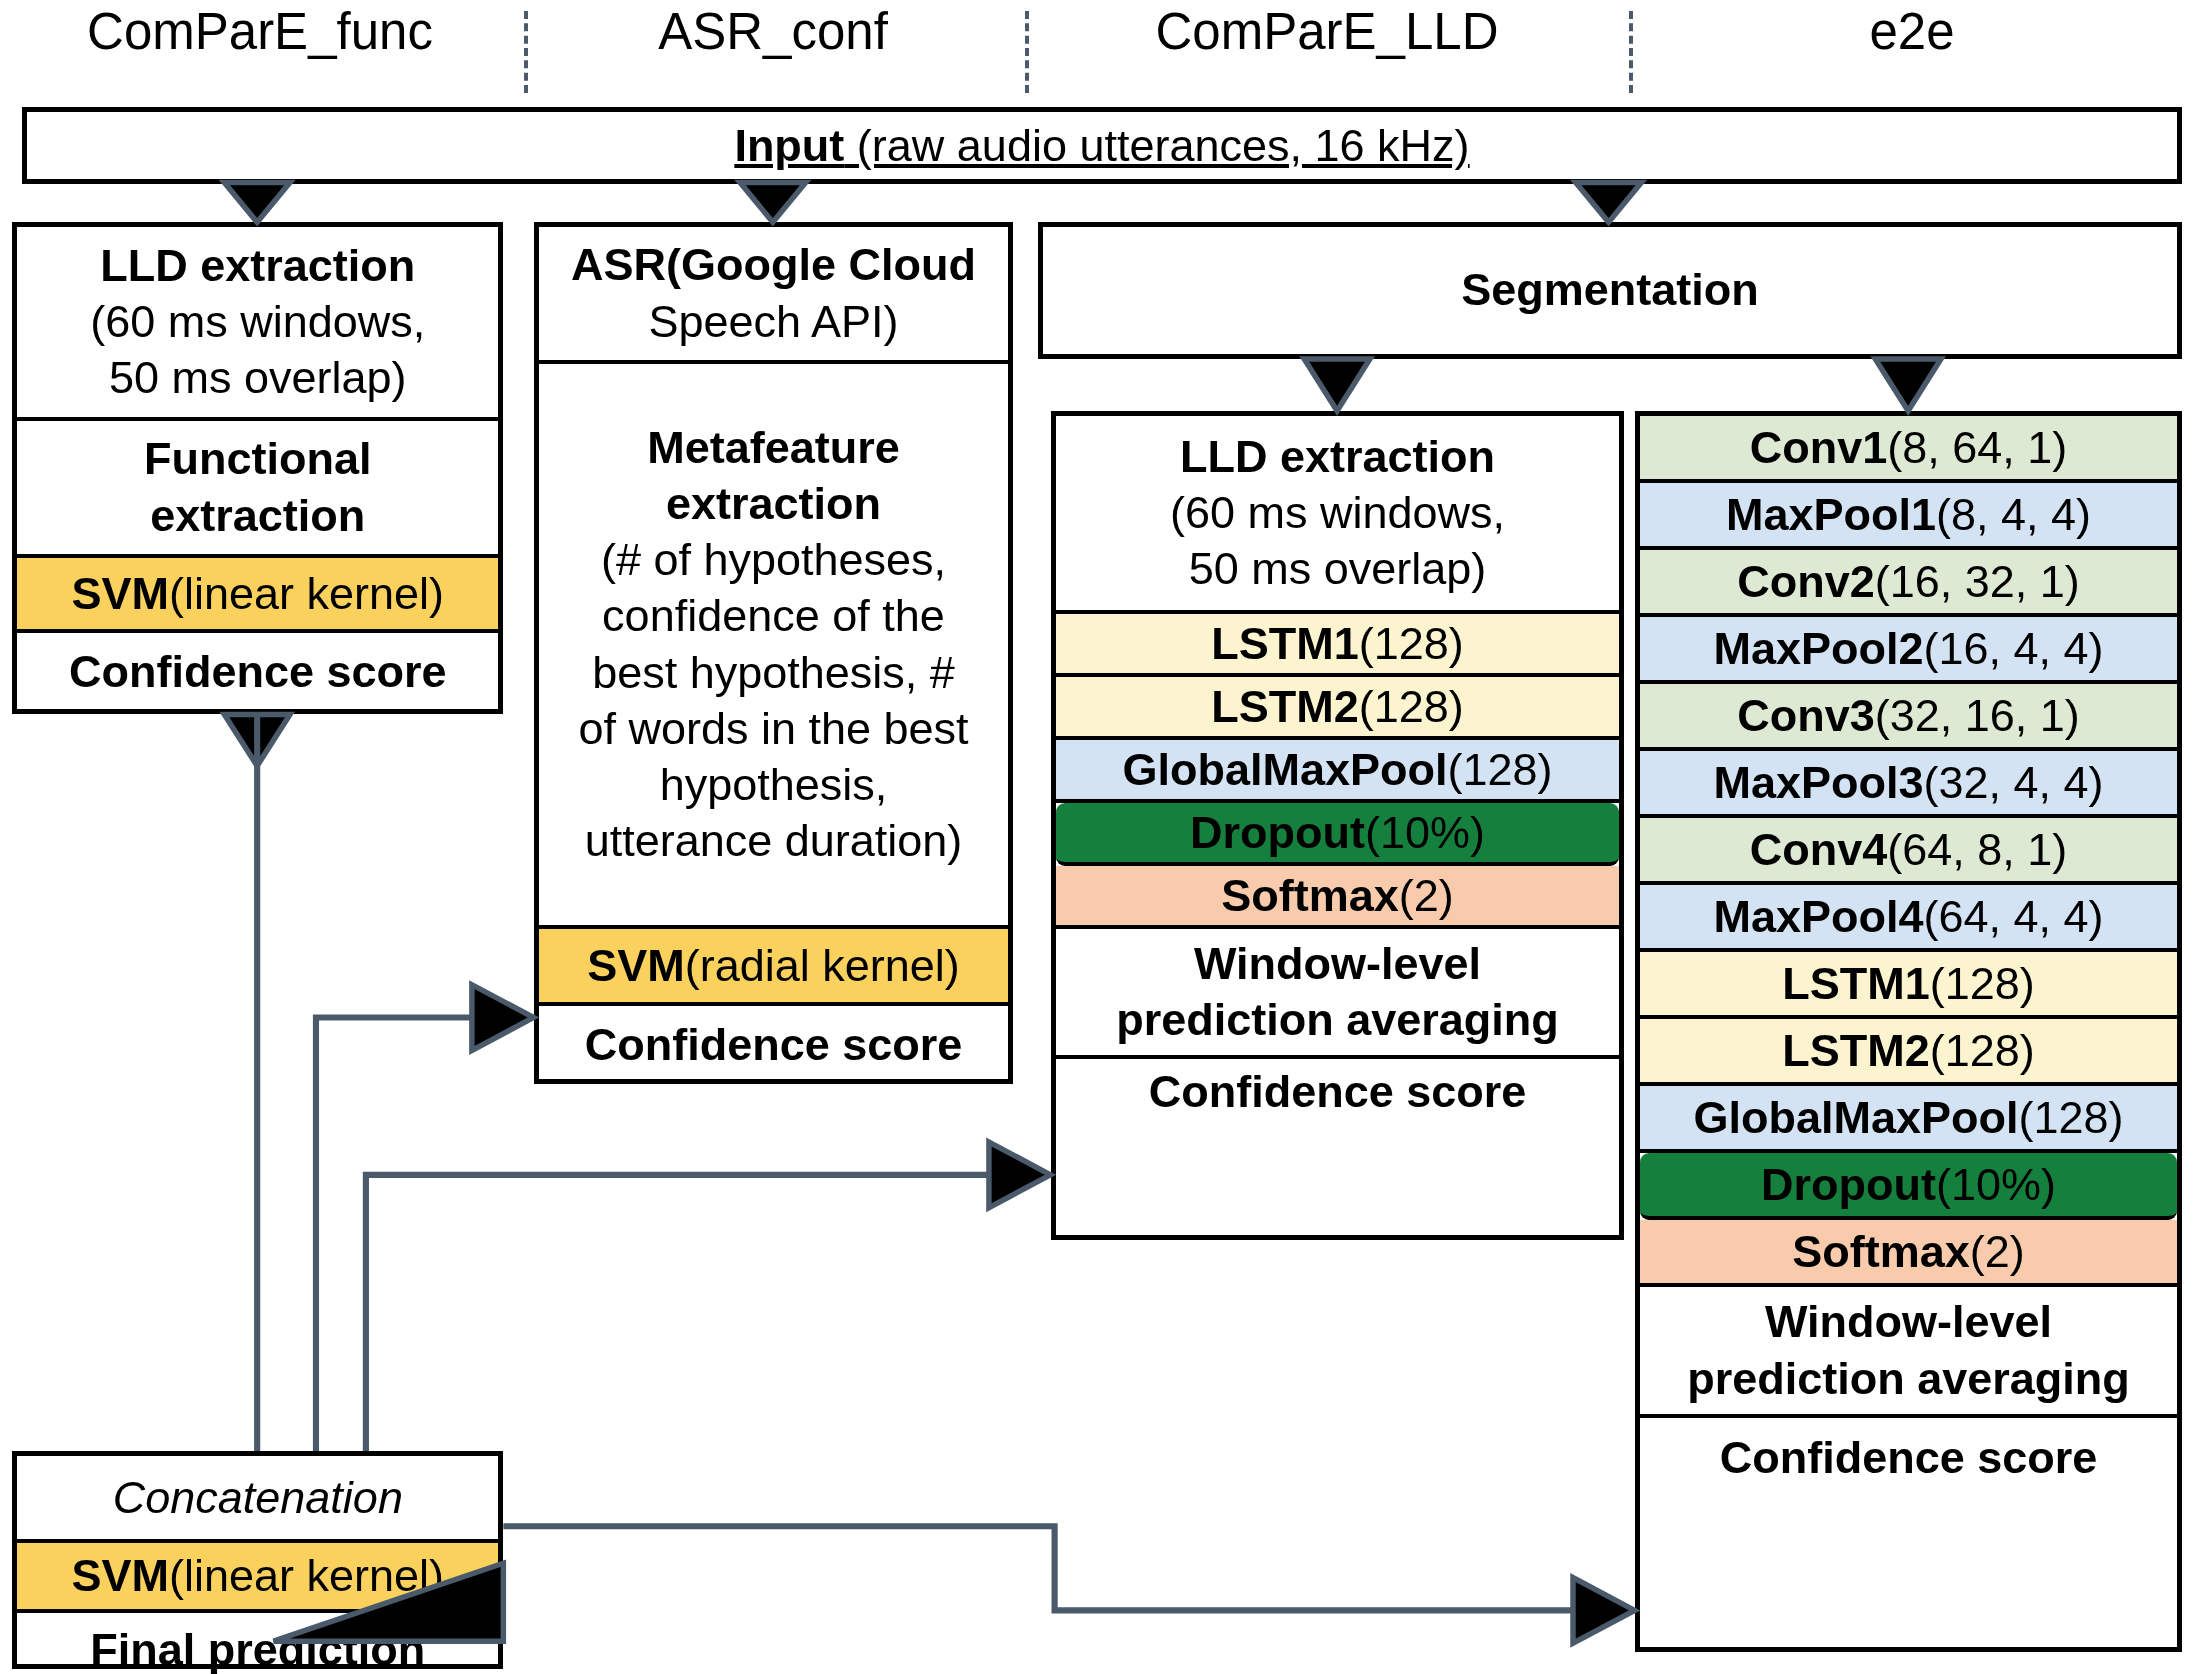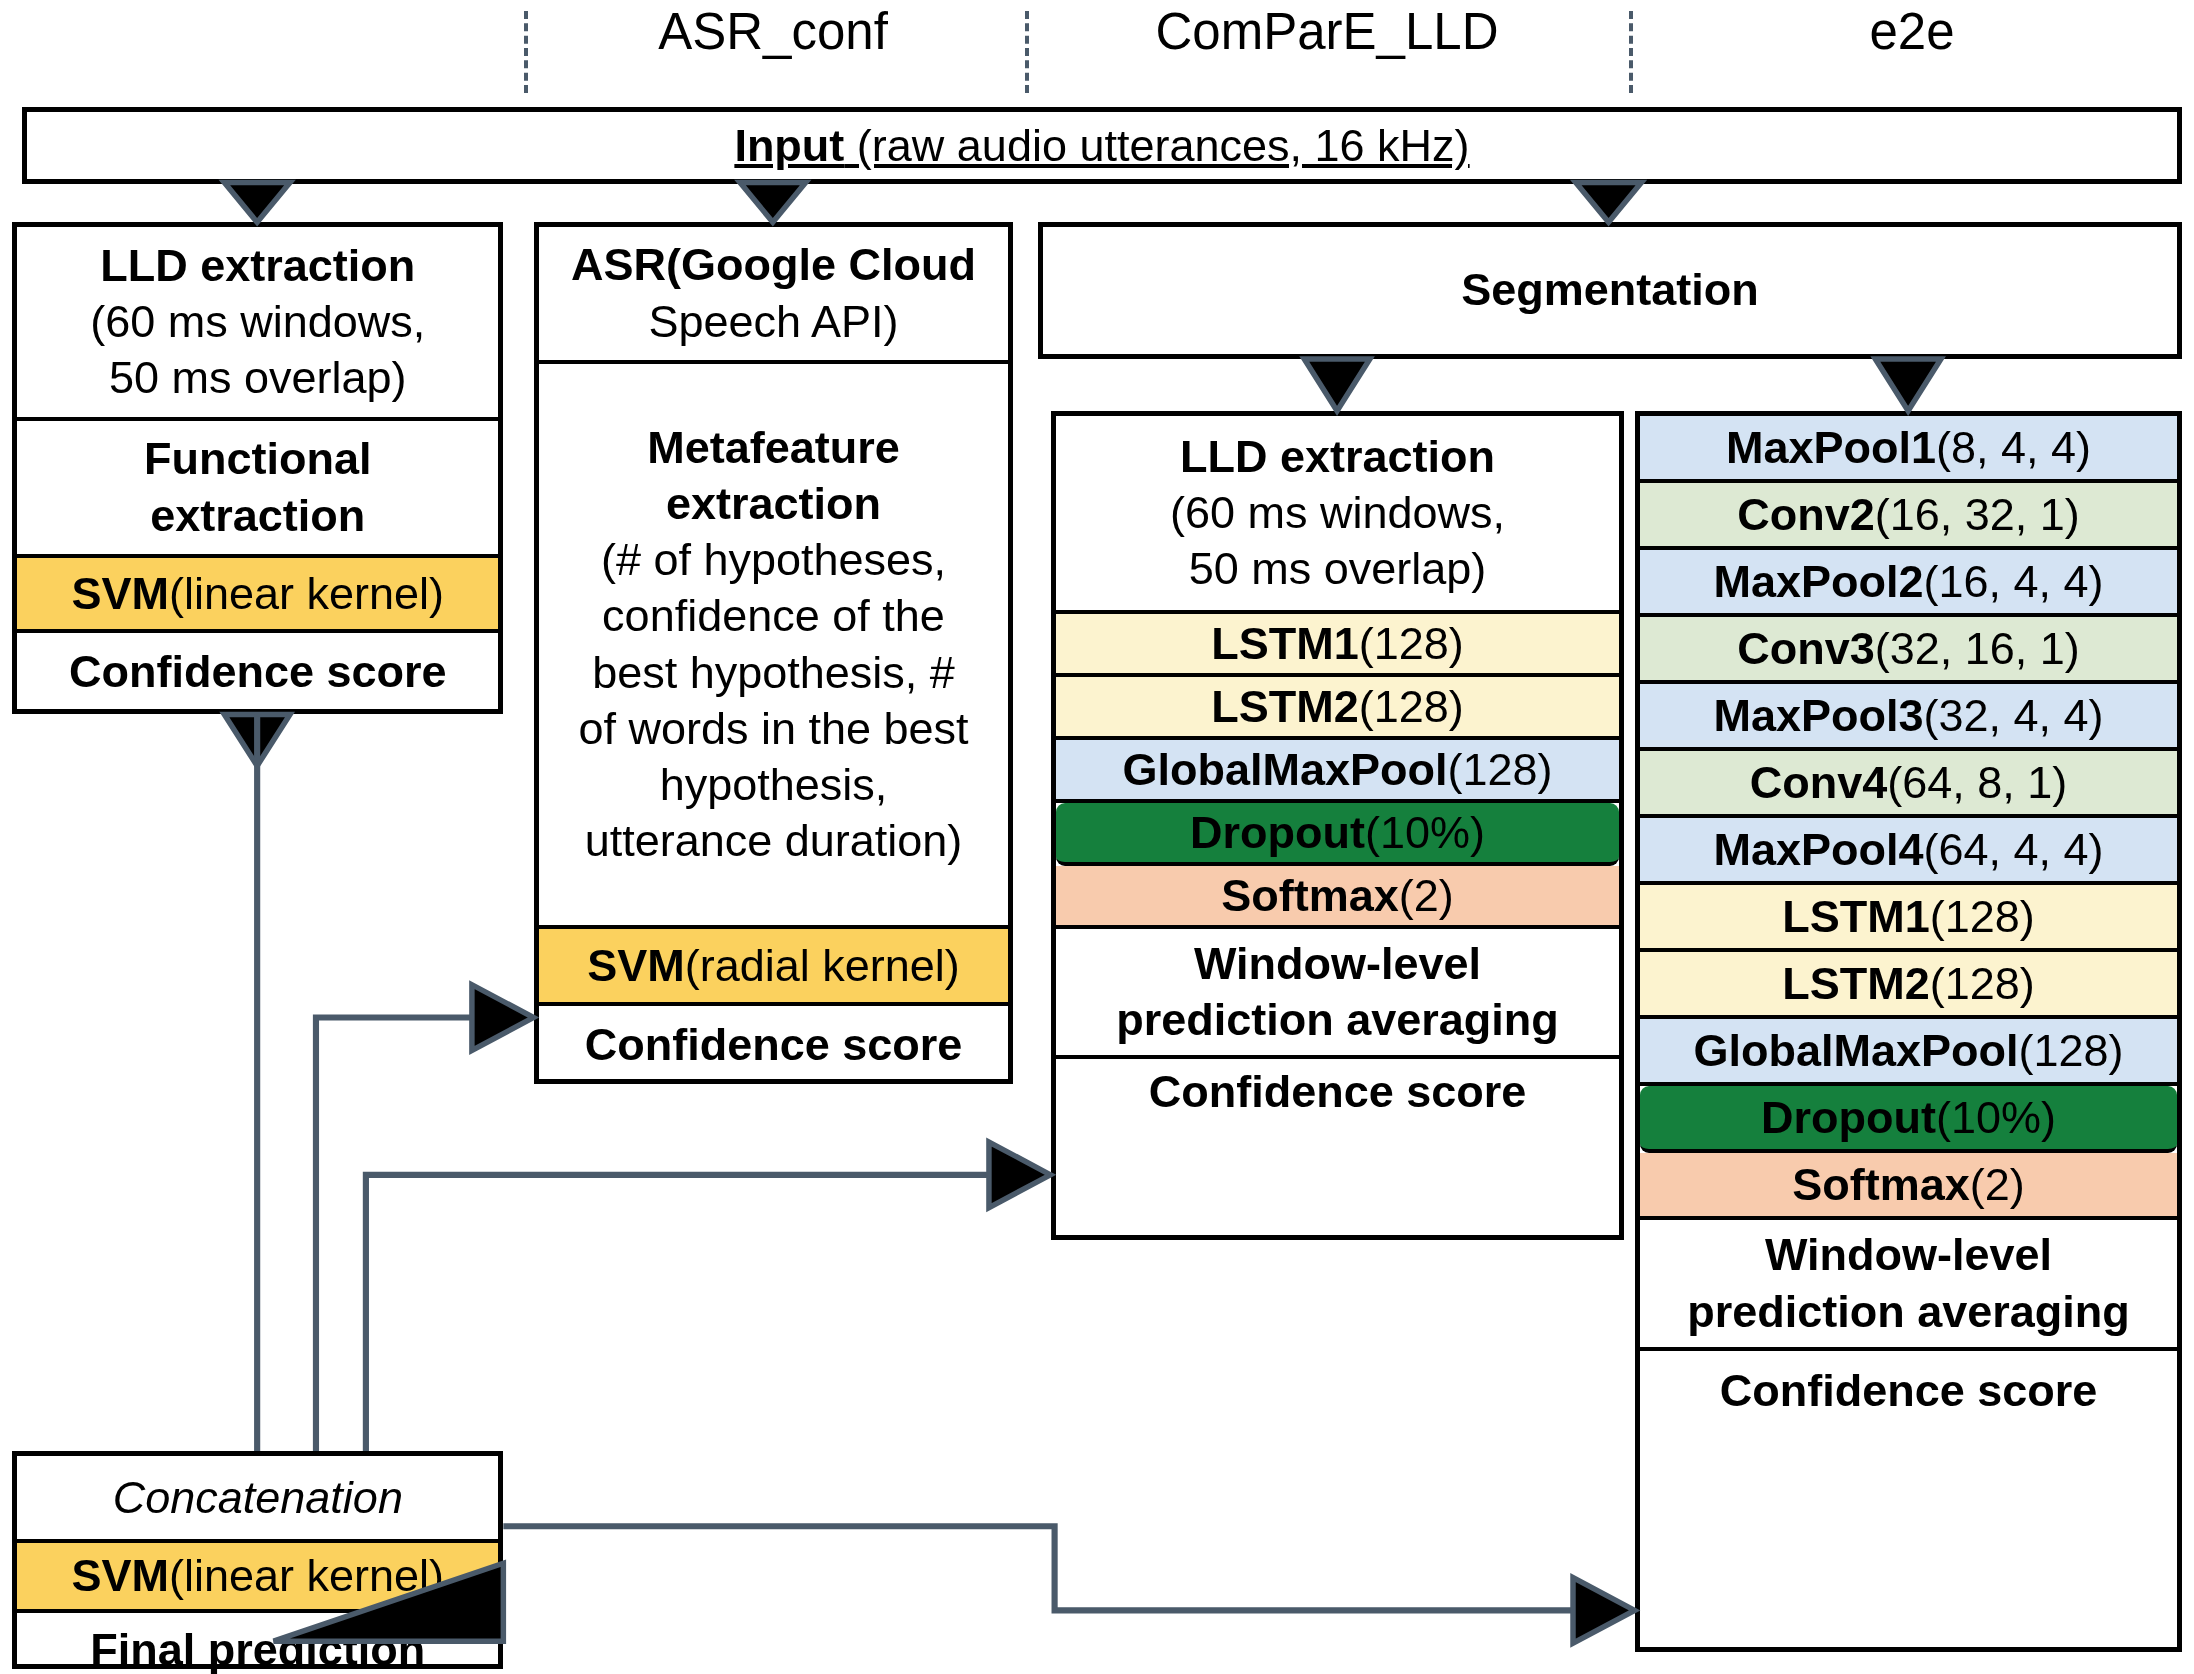--- a/index.html
+++ b/index.html
@@ -38,20 +38,23 @@
   .ahead{fill:#000;stroke:#4a5a6a;stroke-width:8;stroke-linejoin:miter;}
 
   .mixed b{font-weight:700;}
   .mixed n{font-weight:400;}
 </style>
 </head>
 <body>
 
 <div id="stage">
 
+  <div class="colhead" style="left:0;top:5.5px;width:520px;">
+    <span>ComParE_func</span>
+  </div>
   <div class="colhead" style="left:1033px;top:5.5px;width:588px;">
     <span>ComParE_LLD</span>
   </div>
   <div class="colhead" style="left:527px;top:5.5px;width:492px;">
     <span>ASR_conf</span>
   </div>
   <div class="colhead" style="left:1635px;top:5.5px;width:554px;">
     <span>e2e</span>
   </div>
 
@@ -156,20 +159,23 @@
         <b>Window-level</b><br>
         <b>prediction averaging</b>
       </span>
     </div>
     <div class="row t b" style="height:66px;">
       <span>Confidence score</span>
     </div>
   </div>
 
   <div class="box" style="left:1635px;top:411px;width:547px;height:1241px;">
+    <div class="row t f-green mixed" style="height:67px;">
+      <span><b>Conv1</b><n>(8, 64, 1)</n></span>
+      </div>
     <div class="row t f-blue mixed" style="height:67px;">
       <span><b>MaxPool1</b><n>(8, 4, 4)</n></span>
       </div>
     <div class="row t f-green mixed" style="height:67px;">
       <span><b>Conv2</b><n>(16, 32, 1)</n></span>
       </div>
     <div class="row t f-blue mixed" style="height:67px;">
       <span><b>MaxPool2</b><n>(16, 4, 4)</n></span>
       </div>
     <div class="row t f-green mixed" style="height:67px;">

